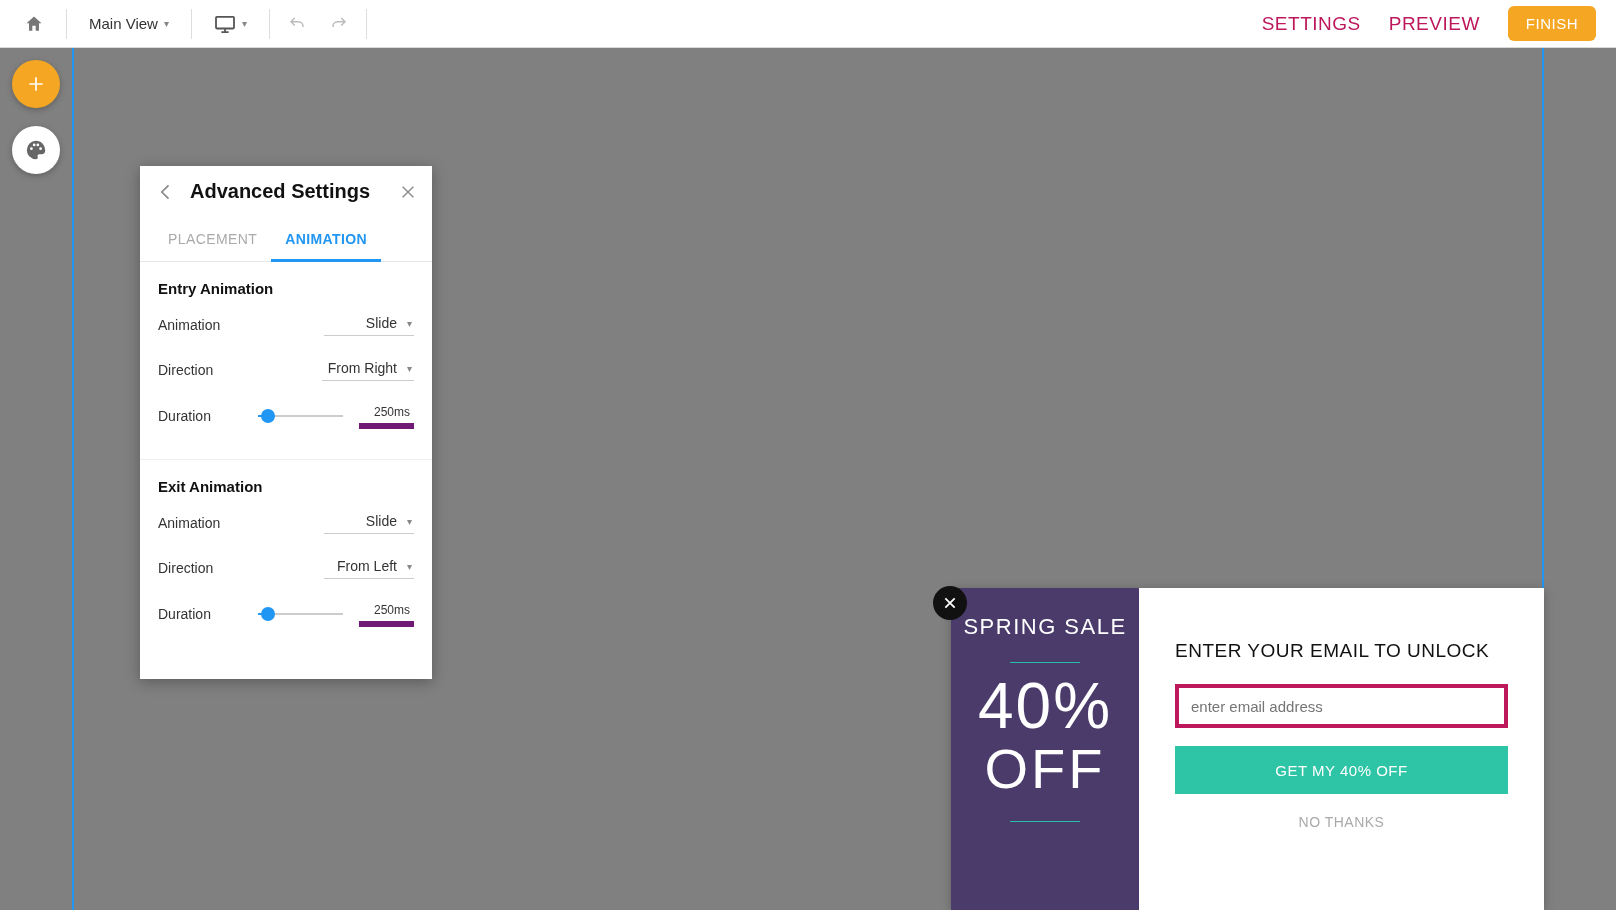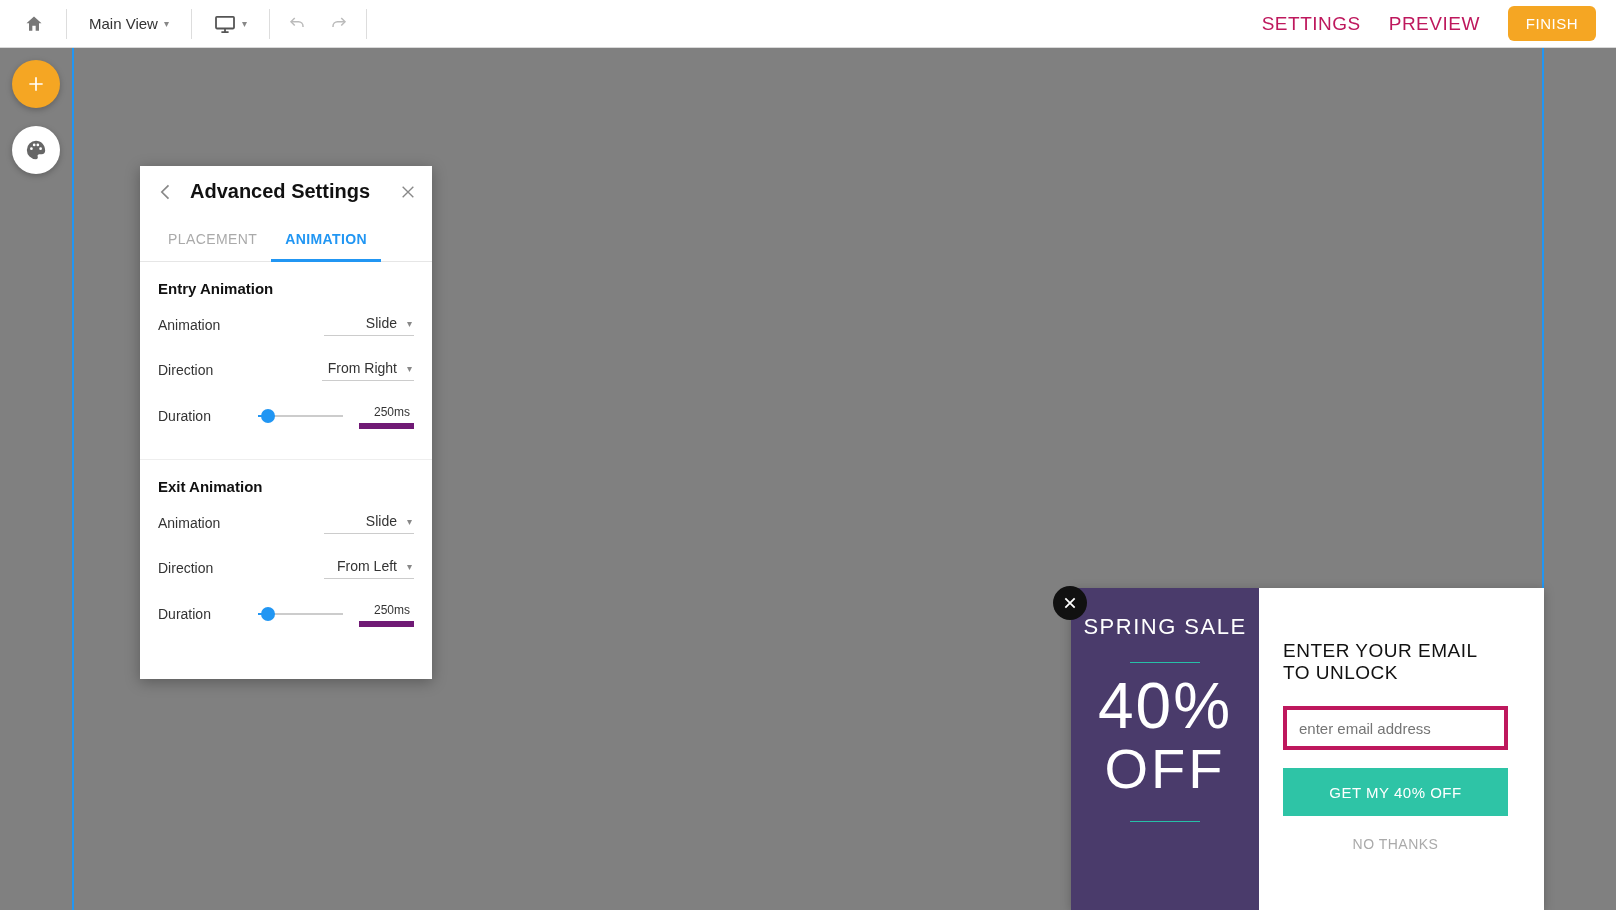--- a/index.html
+++ b/index.html
@@ -234,21 +234,21 @@
     padding: 2px 4px 4px 4px;
     min-width: 55px;
     text-align: right;
   }
 
   
   .popup {
     position: absolute;
     right: 72px;
     bottom: 0;
-    width: 473px;
+    width: 593px;
     height: 322px;
     display: flex;
     box-shadow: 0 2px 10px rgba(0,0,0,.25);
     z-index: 30;
   }
   .popup-close {
     position: absolute;
     top: -2px;
     left: -18px;
     width: 34px;
@@ -292,21 +292,21 @@
   }
   .sale-off {
     font-size: 56px;
     font-weight: 300;
     letter-spacing: 3px;
     line-height: 1.05;
   }
   .popup-right {
     flex: 1;
     background: #fff;
-    padding: 52px 36px 0 24px;
+    padding: 52px 36px 0 36px;
   }
   .pr-title {
     font-size: 19px;
     letter-spacing: .5px;
     color: #111;
     font-weight: 500;
     margin-bottom: 22px;
   }
   .pr-input {
     width: 100%;

